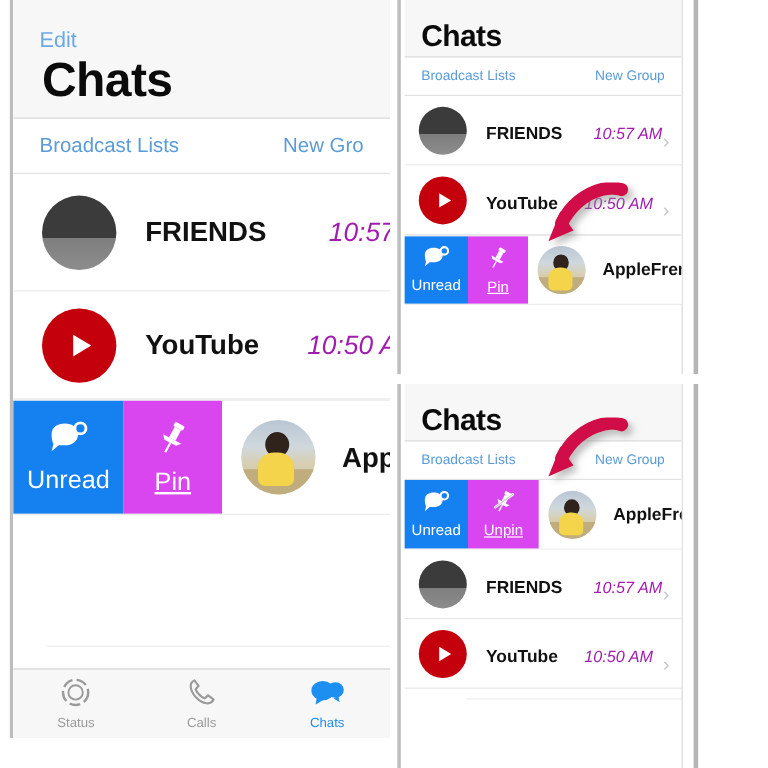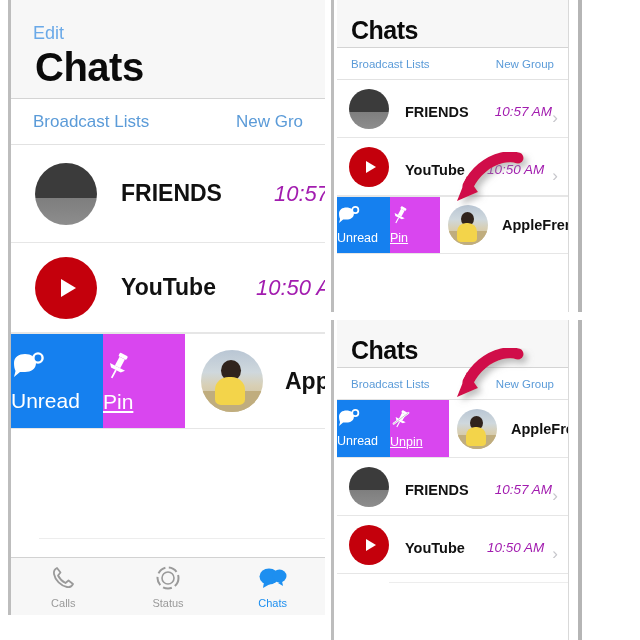--- a/index.html
+++ b/index.html
@@ -56,21 +56,21 @@
   .av-apple .hill { position:absolute; left:0; right:0; bottom:0; background:#c0ad7e; }
 
   .row-name { font-weight:bold; color:#111; white-space:nowrap; }
   .row-time { color:#a21caf; white-space:nowrap;font-style:italic; }
   .chev { color:#c7c7cc; }
 
   
   .swipe-row { display:flex; align-items:stretch; background:#fff; position:relative;
                border-bottom:1px solid #e6e6e6; border-top:1px solid #e6e6e6;}
   .action {
-    display:flex; flex-direction:column; align-items:flex-start; justify-content:center;
+    display:flex; flex-direction:column; align-items:center; justify-content:center;
     flex:none; color:#fff;
   }
   .action.unread { background:#1580ef; }
   .action.pin    { background:#d946ef;text-decoration:underline; }
   .action .glyph { display:block; }
   .action .lbl { line-height:1; }
 
   
   .tabbar {
     position:absolute; left:0; right:0; bottom:0;
@@ -162,33 +162,33 @@
         <span class="row-name" style="font-size:23px; margin-left:22px;">Apple</span>
       </div>
     </div>
 
     <div style="position:absolute; left:28px; right:0; top:538px; height:1px; background:#ededed;"></div>
 
     <div class="tabbar" style="height:58px;">
       <div class="tab">
         <span>
           <svg width="26" height="26" viewBox="0 0 26 26">
-            <path d="M7 3 C5 4 3.5 6 4 9 C5 15 11 21 17 22 C20 22.5 22 21 23 19 L18.5 15.5 L15.5 18 C12.5 16.5 9.5 13.5 8 10.5 L10.5 7.5 Z" fill="none" stroke="#9a9a9a" stroke-width="1.8" stroke-linejoin="round"></path>
-          </svg>
-        </span>
-        <span class="tlabel" style="font-size:11px;">Calls</span>
+            <circle cx="13" cy="13" r="10.5" fill="none" stroke="#9a9a9a" stroke-width="2" stroke-dasharray="9 3.5"></circle>
+            <circle cx="13" cy="13" r="6" fill="none" stroke="#9a9a9a" stroke-width="1.6"></circle>
+          </svg>
+        </span>
+        <span class="tlabel" style="font-size:11px;">Status</span>
       </div>
       <div class="tab">
         <span>
           <svg width="26" height="26" viewBox="0 0 26 26">
-            <circle cx="13" cy="13" r="10.5" fill="none" stroke="#9a9a9a" stroke-width="2" stroke-dasharray="9 3.5"></circle>
-            <circle cx="13" cy="13" r="6" fill="none" stroke="#9a9a9a" stroke-width="1.6"></circle>
-          </svg>
-        </span>
-        <span class="tlabel" style="font-size:11px;">Status</span>
+            <path d="M7 3 C5 4 3.5 6 4 9 C5 15 11 21 17 22 C20 22.5 22 21 23 19 L18.5 15.5 L15.5 18 C12.5 16.5 9.5 13.5 8 10.5 L10.5 7.5 Z" fill="none" stroke="#9a9a9a" stroke-width="1.8" stroke-linejoin="round"></path>
+          </svg>
+        </span>
+        <span class="tlabel" style="font-size:11px;">Calls</span>
       </div>
       <div class="tab active">
         <span>
           <svg width="30" height="26" viewBox="0 0 30 26">
             <ellipse cx="11" cy="11.5" rx="9.5" ry="8" fill="#1d8ff0"></ellipse>
             <path d="M6 17 L5 23 L12 19 Z" fill="#1d8ff0"></path>
             <ellipse cx="21.5" cy="11" rx="7" ry="6.4" fill="#1d8ff0"></ellipse>
             <path d="M24 16 L25 21 L20 18 Z" fill="#1d8ff0"></path>
           </svg>
         </span>

